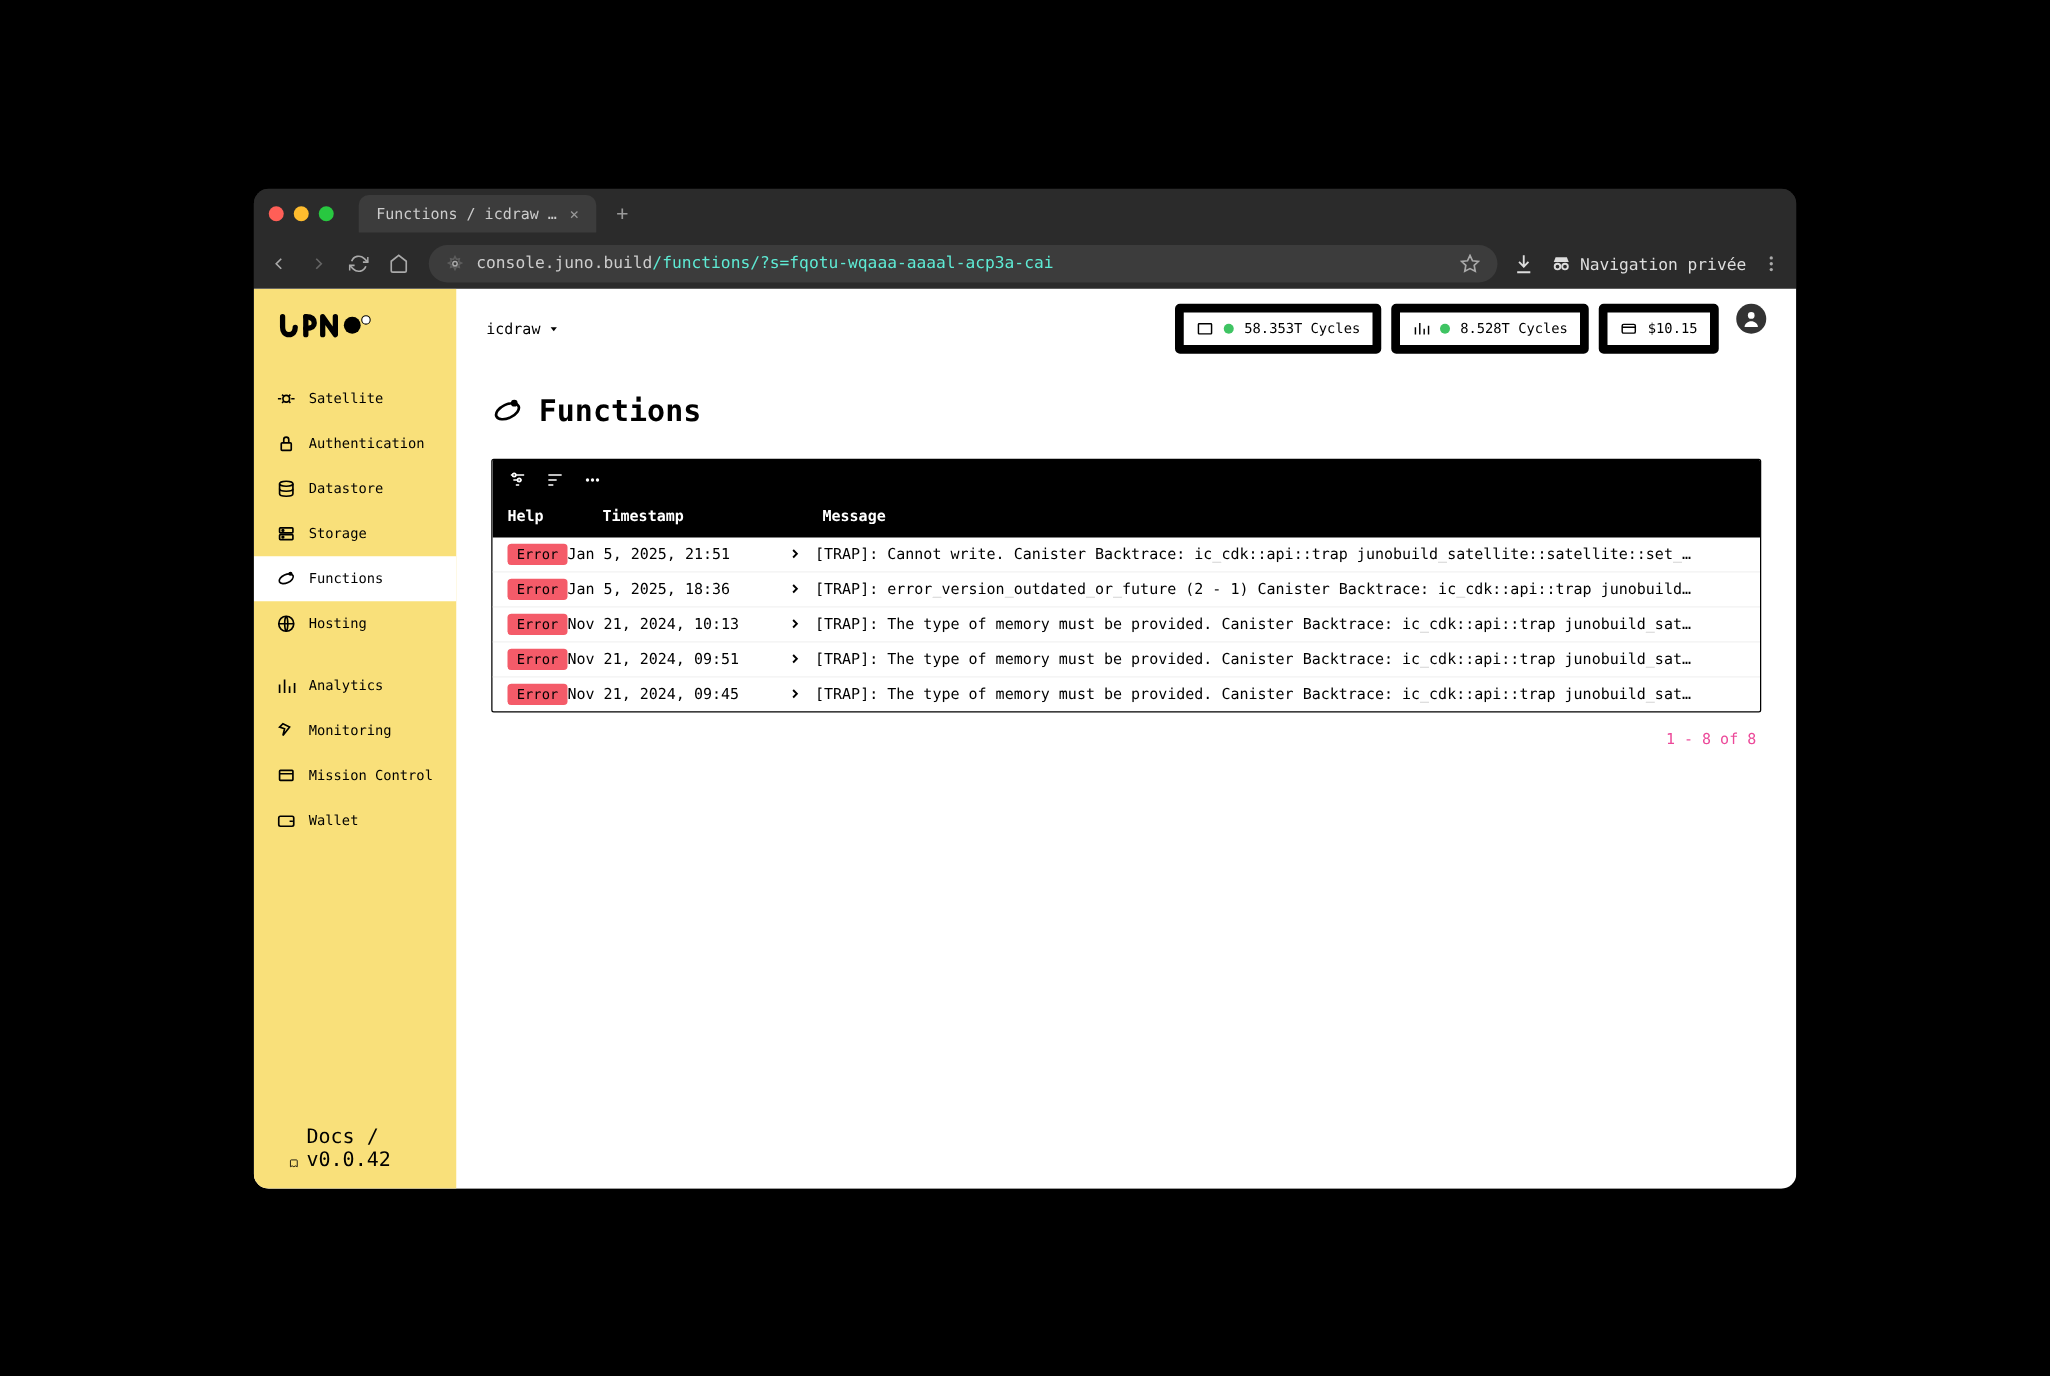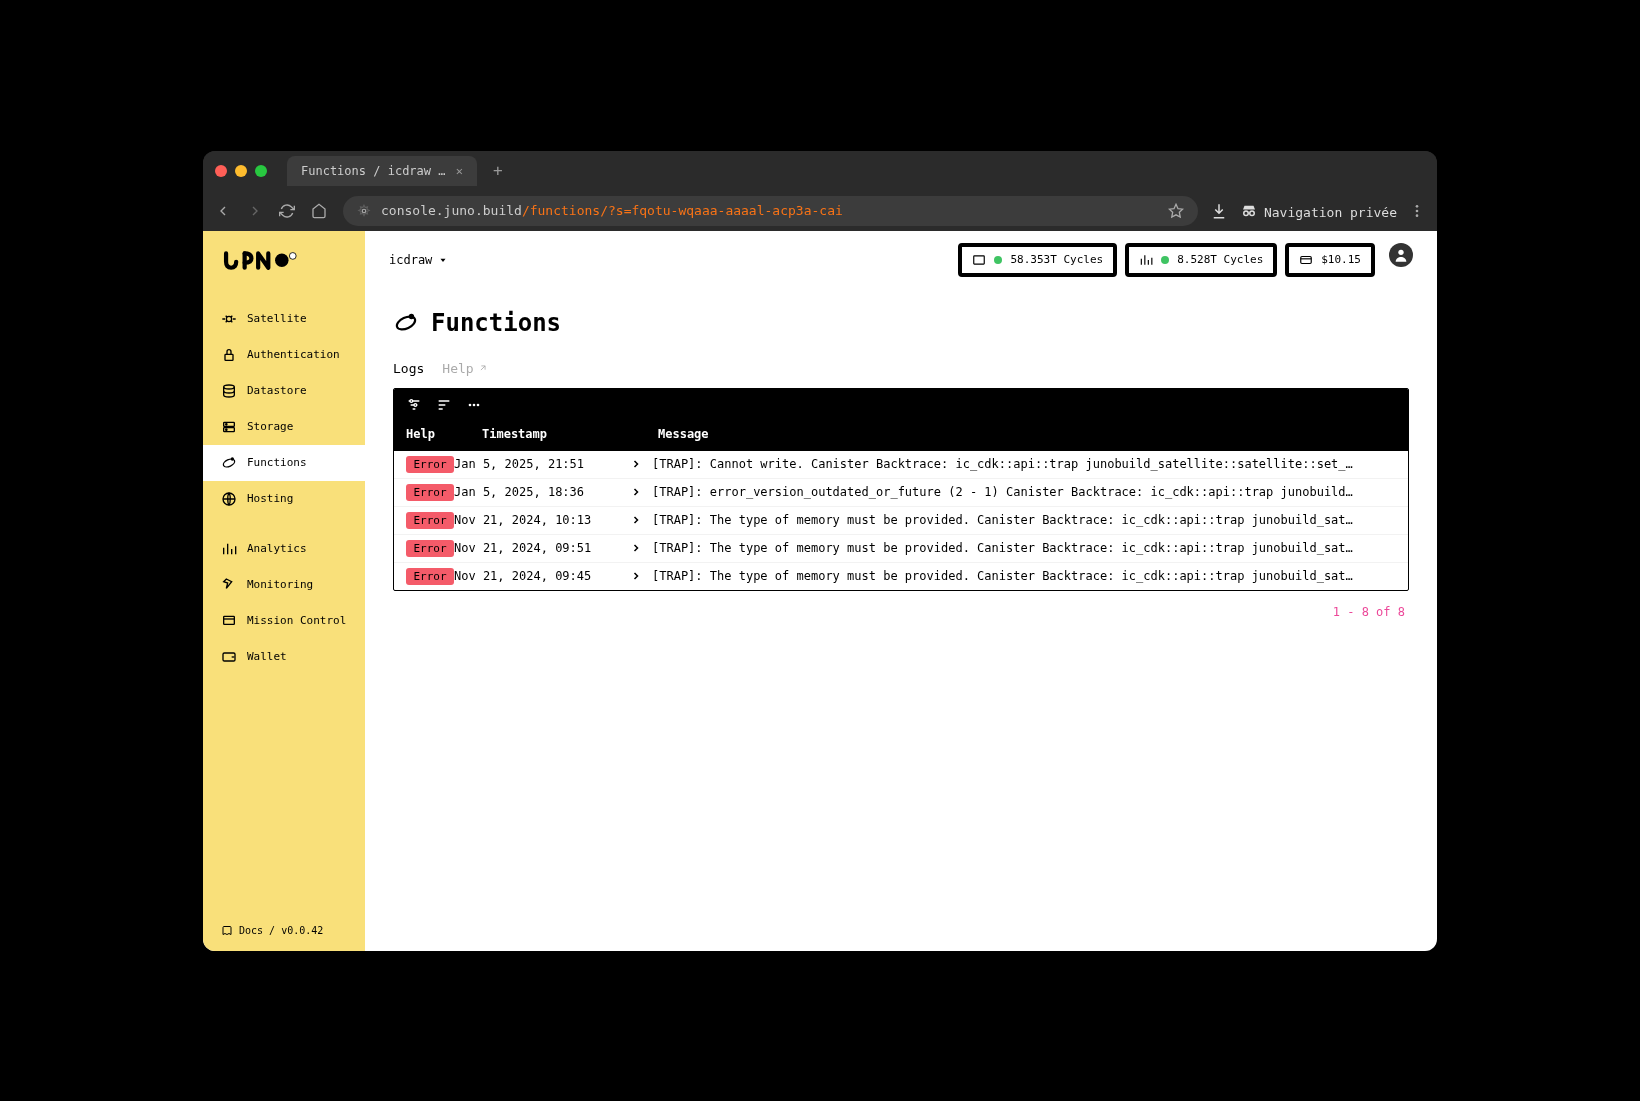--- a/index.html
+++ b/index.html
@@ -12,35 +12,35 @@
 .red{background:#ff5f57}.yellow{background:#febc2e}.green{background:#28c840}
 .tab{display:flex;align-items:center;gap:8px;background:#3c3c3c;padding:8px 14px;border-radius:8px 8px 0 0;color:#ccc;font-size:12px;max-width:190px}
 .tab-title{white-space:nowrap;overflow:hidden;text-overflow:ellipsis}
 .x{color:#999;cursor:pointer}
 .plus{color:#999;margin-left:6px;font-size:16px}
 .addr{display:flex;align-items:center;height:40px;padding:0 12px;gap:12px;color:#aaa}
 .nav-btn{width:20px;text-align:center}
 .url-bar{flex:1;background:#3c3c3c;border-radius:18px;padding:7px 14px;display:flex;align-items:center;gap:10px;font-size:13px;color:#ccc}
 .lock{width:14px;height:14px;display:inline-block}
 .url-text{flex:1;white-space:nowrap;overflow:hidden}
-.url-dim{color:#f97316}
+.url-dim{color:#5eead4}
 .rbtn{display:flex;align-items:flex-end;gap:6px;color:#ddd;font-size:13px}
 .app{flex:1;display:flex;background:#fff;overflow:hidden}
 .sidebar{width:162px;background:#f9e07a;display:flex;flex-direction:column;padding-top:14px}
 .logo{padding:6px 18px 30px;font-weight:900;font-size:20px;letter-spacing:-1px;display:flex;align-items:center;gap:3px}
 .nav-item{display:flex;align-items:center;gap:10px;padding:10px 18px;font-size:11px;cursor:pointer}
 .nav-item.active{background:#fff}
 .nav-icon{width:16px;height:16px;flex-shrink:0}
 .nav-group{margin-bottom:14px}
-.footer{margin-top:auto;padding:14px 18px;font-size:10px;display:flex;align-items:flex-start;gap:6px}
+.footer{margin-top:auto;padding:14px 28px;font-size:16px;display:flex;align-items:flex-end;gap:6px}
 .main{flex:1;display:flex;flex-direction:column;overflow:hidden}
 .topbar{display:flex;align-items:center;padding:12px 24px;gap:16px}
 .dropdown{display:flex;align-items:center;gap:6px;font-size:12px;cursor:pointer}
 .pills{margin-left:auto;display:flex;gap:8px}
-.pill{border:4px solid #000000;border-radius:4px;padding:6px 10px;font-size:11px;display:flex;align-items:center;gap:8px}
+.pill{border:7px solid #000000;border-radius:4px;padding:6px 10px;font-size:11px;display:flex;align-items:center;gap:8px}
 .status-dot{width:8px;height:8px;border-radius:50%;background:#3fc463}
 .avatar{width:24px;height:24px;background:#333;border-radius:50%;margin-left:6px;display:flex;align-items:center;justify-content:center}
 .content{padding:20px 28px;flex:1;overflow:auto}
 h1{font-size:24px;font-weight:700;display:flex;align-items:center;gap:12px;margin-bottom:24px}
 .tabs-row{display:flex;gap:18px;font-size:13px;margin-bottom:12px}
 .tab-link{cursor:pointer}
 .tab-link.dim{color:#aaa;display:flex;align-items:center;gap:4px}
 .log-panel{border:1px solid #000;border-radius:2px;overflow:hidden}
 .log-toolbar{background:#000;color:#fff;padding:8px 12px;display:flex;gap:14px}
 .tool-icon{width:16px;height:16px}
@@ -267,29 +267,20 @@
 
       <div class="content">
         <h1>
           <svg width="26" height="26" viewBox="0 0 24 24" fill="none" stroke="#000" stroke-width="2">
               <ellipse cx="12" cy="12" rx="9" ry="5" transform="rotate(-25 12 12)"></ellipse>
               <circle cx="17" cy="6" r="1.5" fill="#000"></circle>
             </svg>
           <span>Functions</span>
         </h1>
 
-        <div class="tabs-row">
-          <span class="tab-link">Logs</span>
-          <span class="tab-link dim">
-            <span>Help</span>
-            <svg width="10" height="10" viewBox="0 0 24 24" fill="none" stroke="#aaa" stroke-width="2">
-                <path d="M7 17L17 7M8 7h9v9"></path>
-              </svg>
-          </span>
-        </div>
 
         <div class="log-panel">
           <div class="log-toolbar">
             <svg class="tool-icon" viewBox="0 0 24 24" fill="none" stroke="#fff" stroke-width="2">
                 <path d="M4 6h16M7 12h10M10 18h4"></path>
                 <circle cx="8" cy="6" r="2" fill="#000"></circle>
                 <circle cx="14" cy="12" r="2" fill="#000"></circle>
               </svg>
             <svg class="tool-icon" viewBox="0 0 24 24" fill="none" stroke="#fff" stroke-width="2">
                 <path d="M4 6h16M4 12h10M4 18h6"></path>

